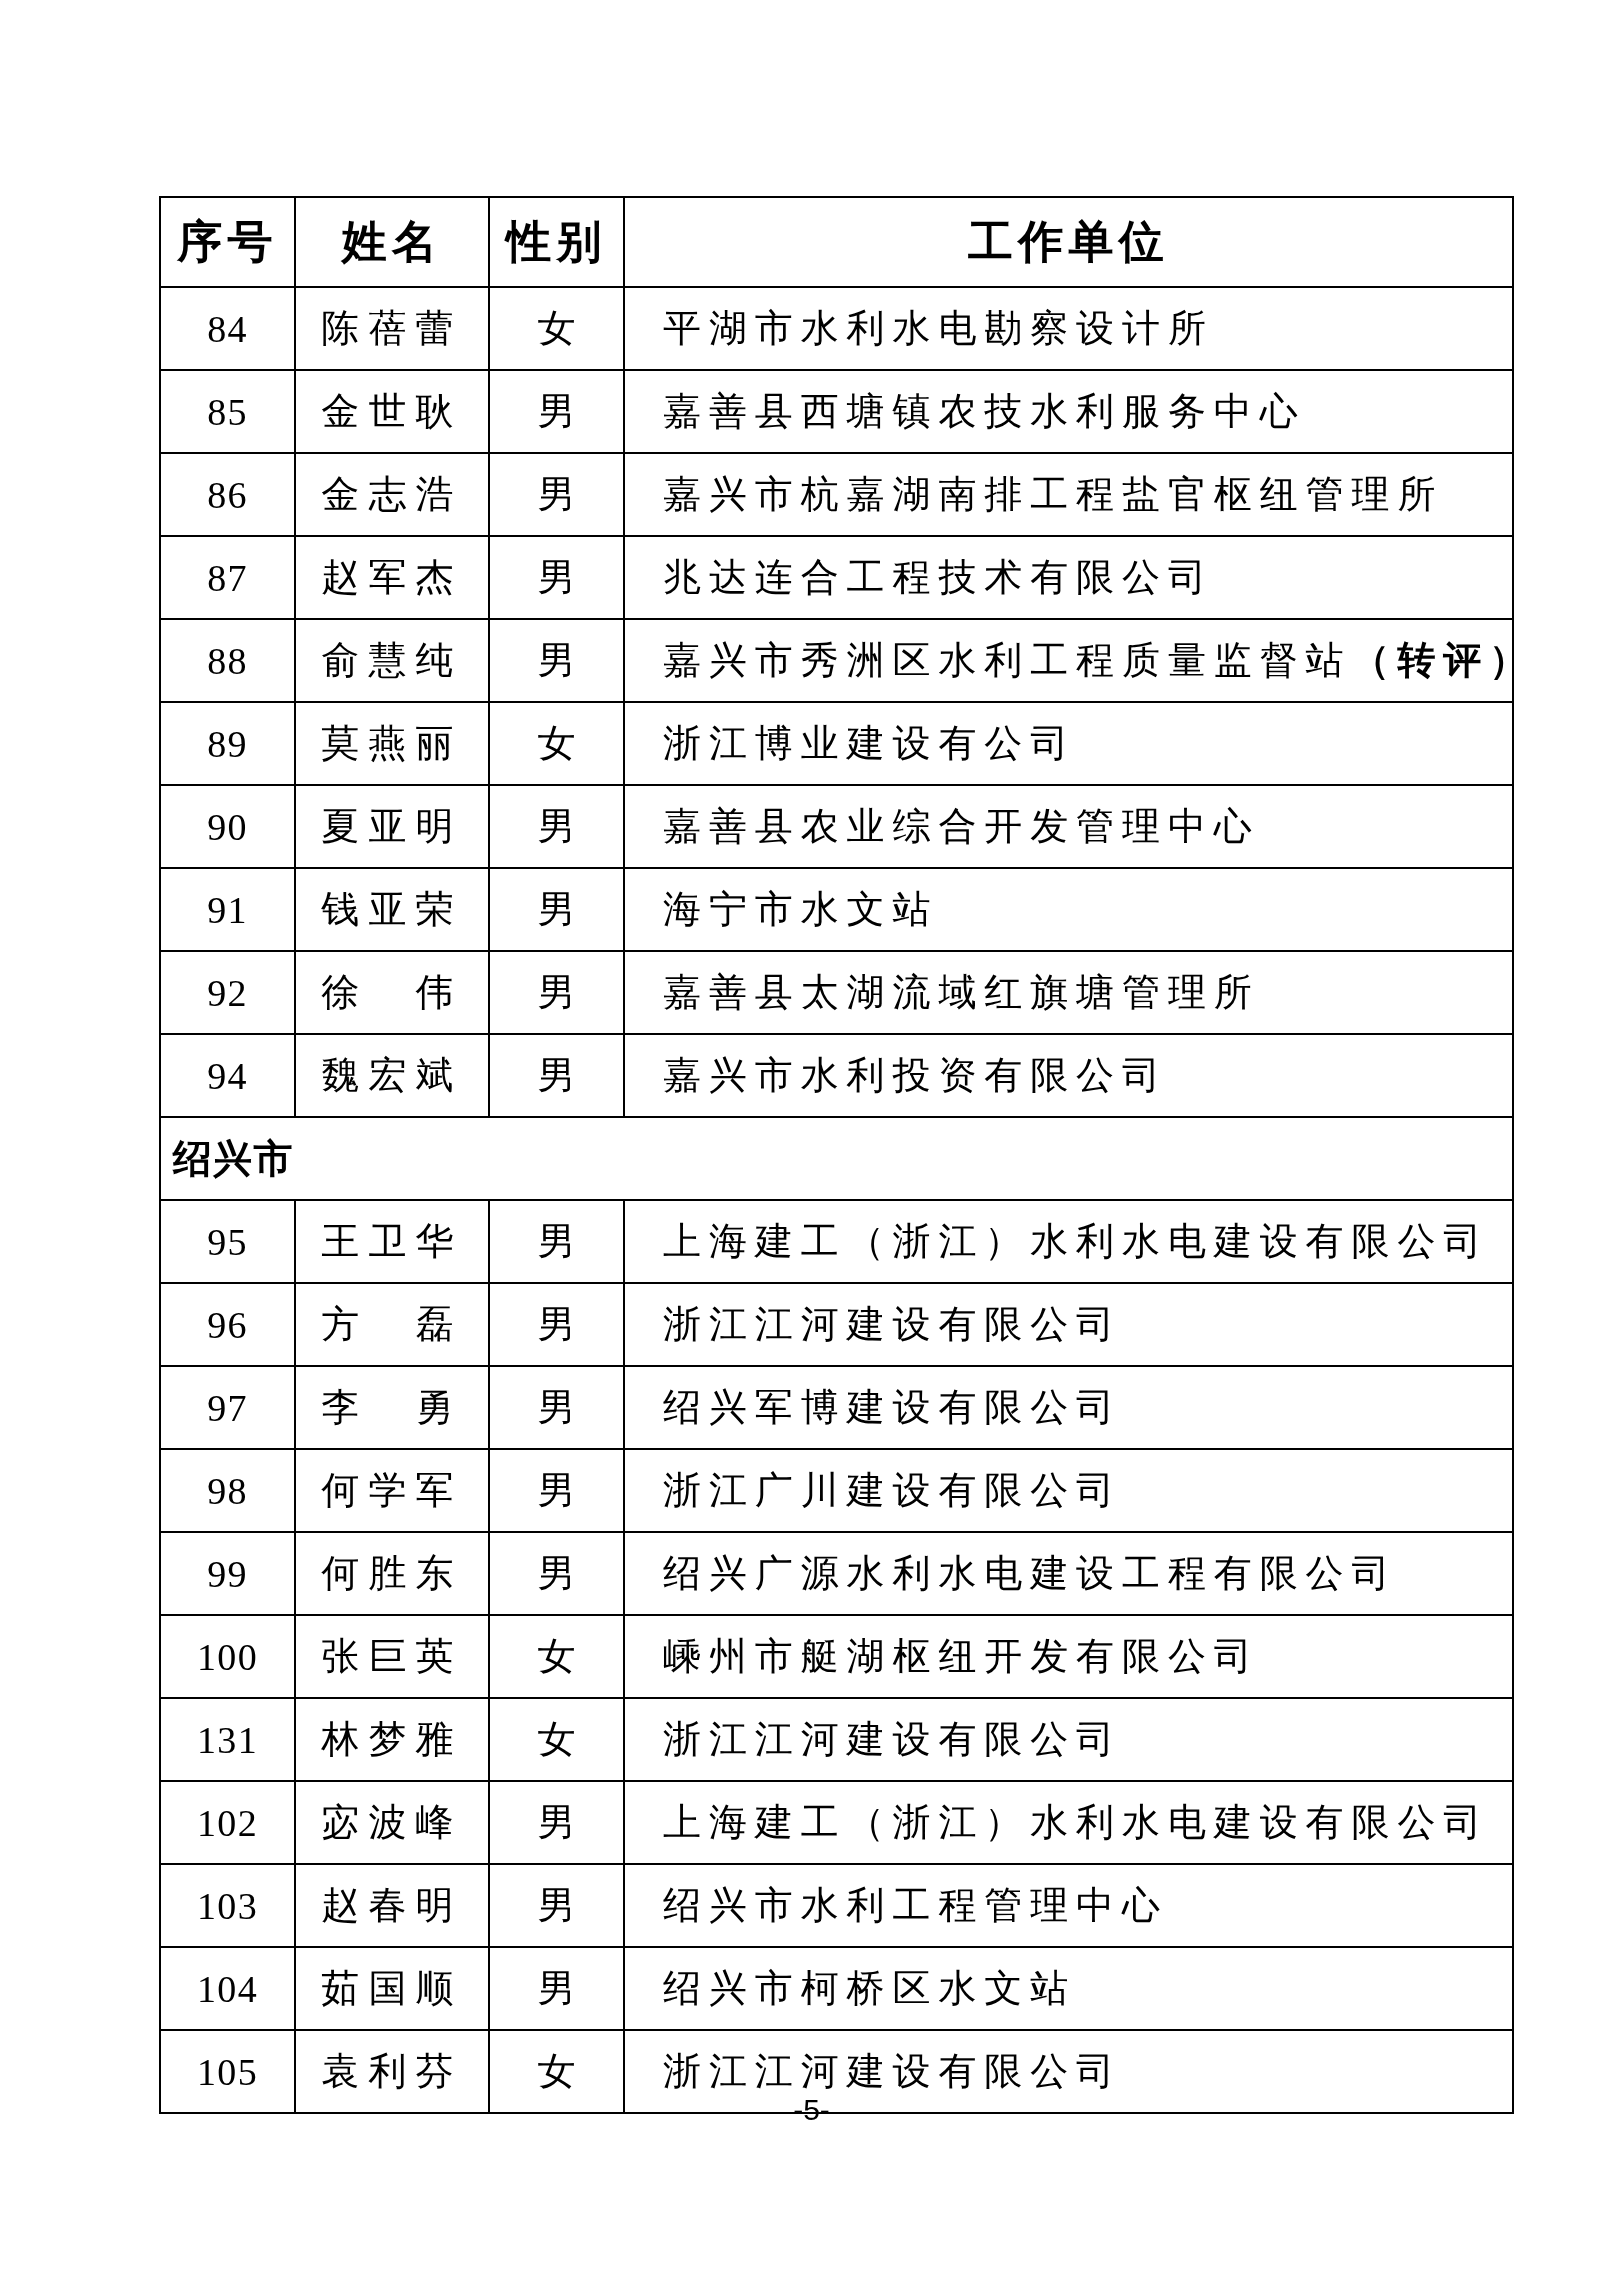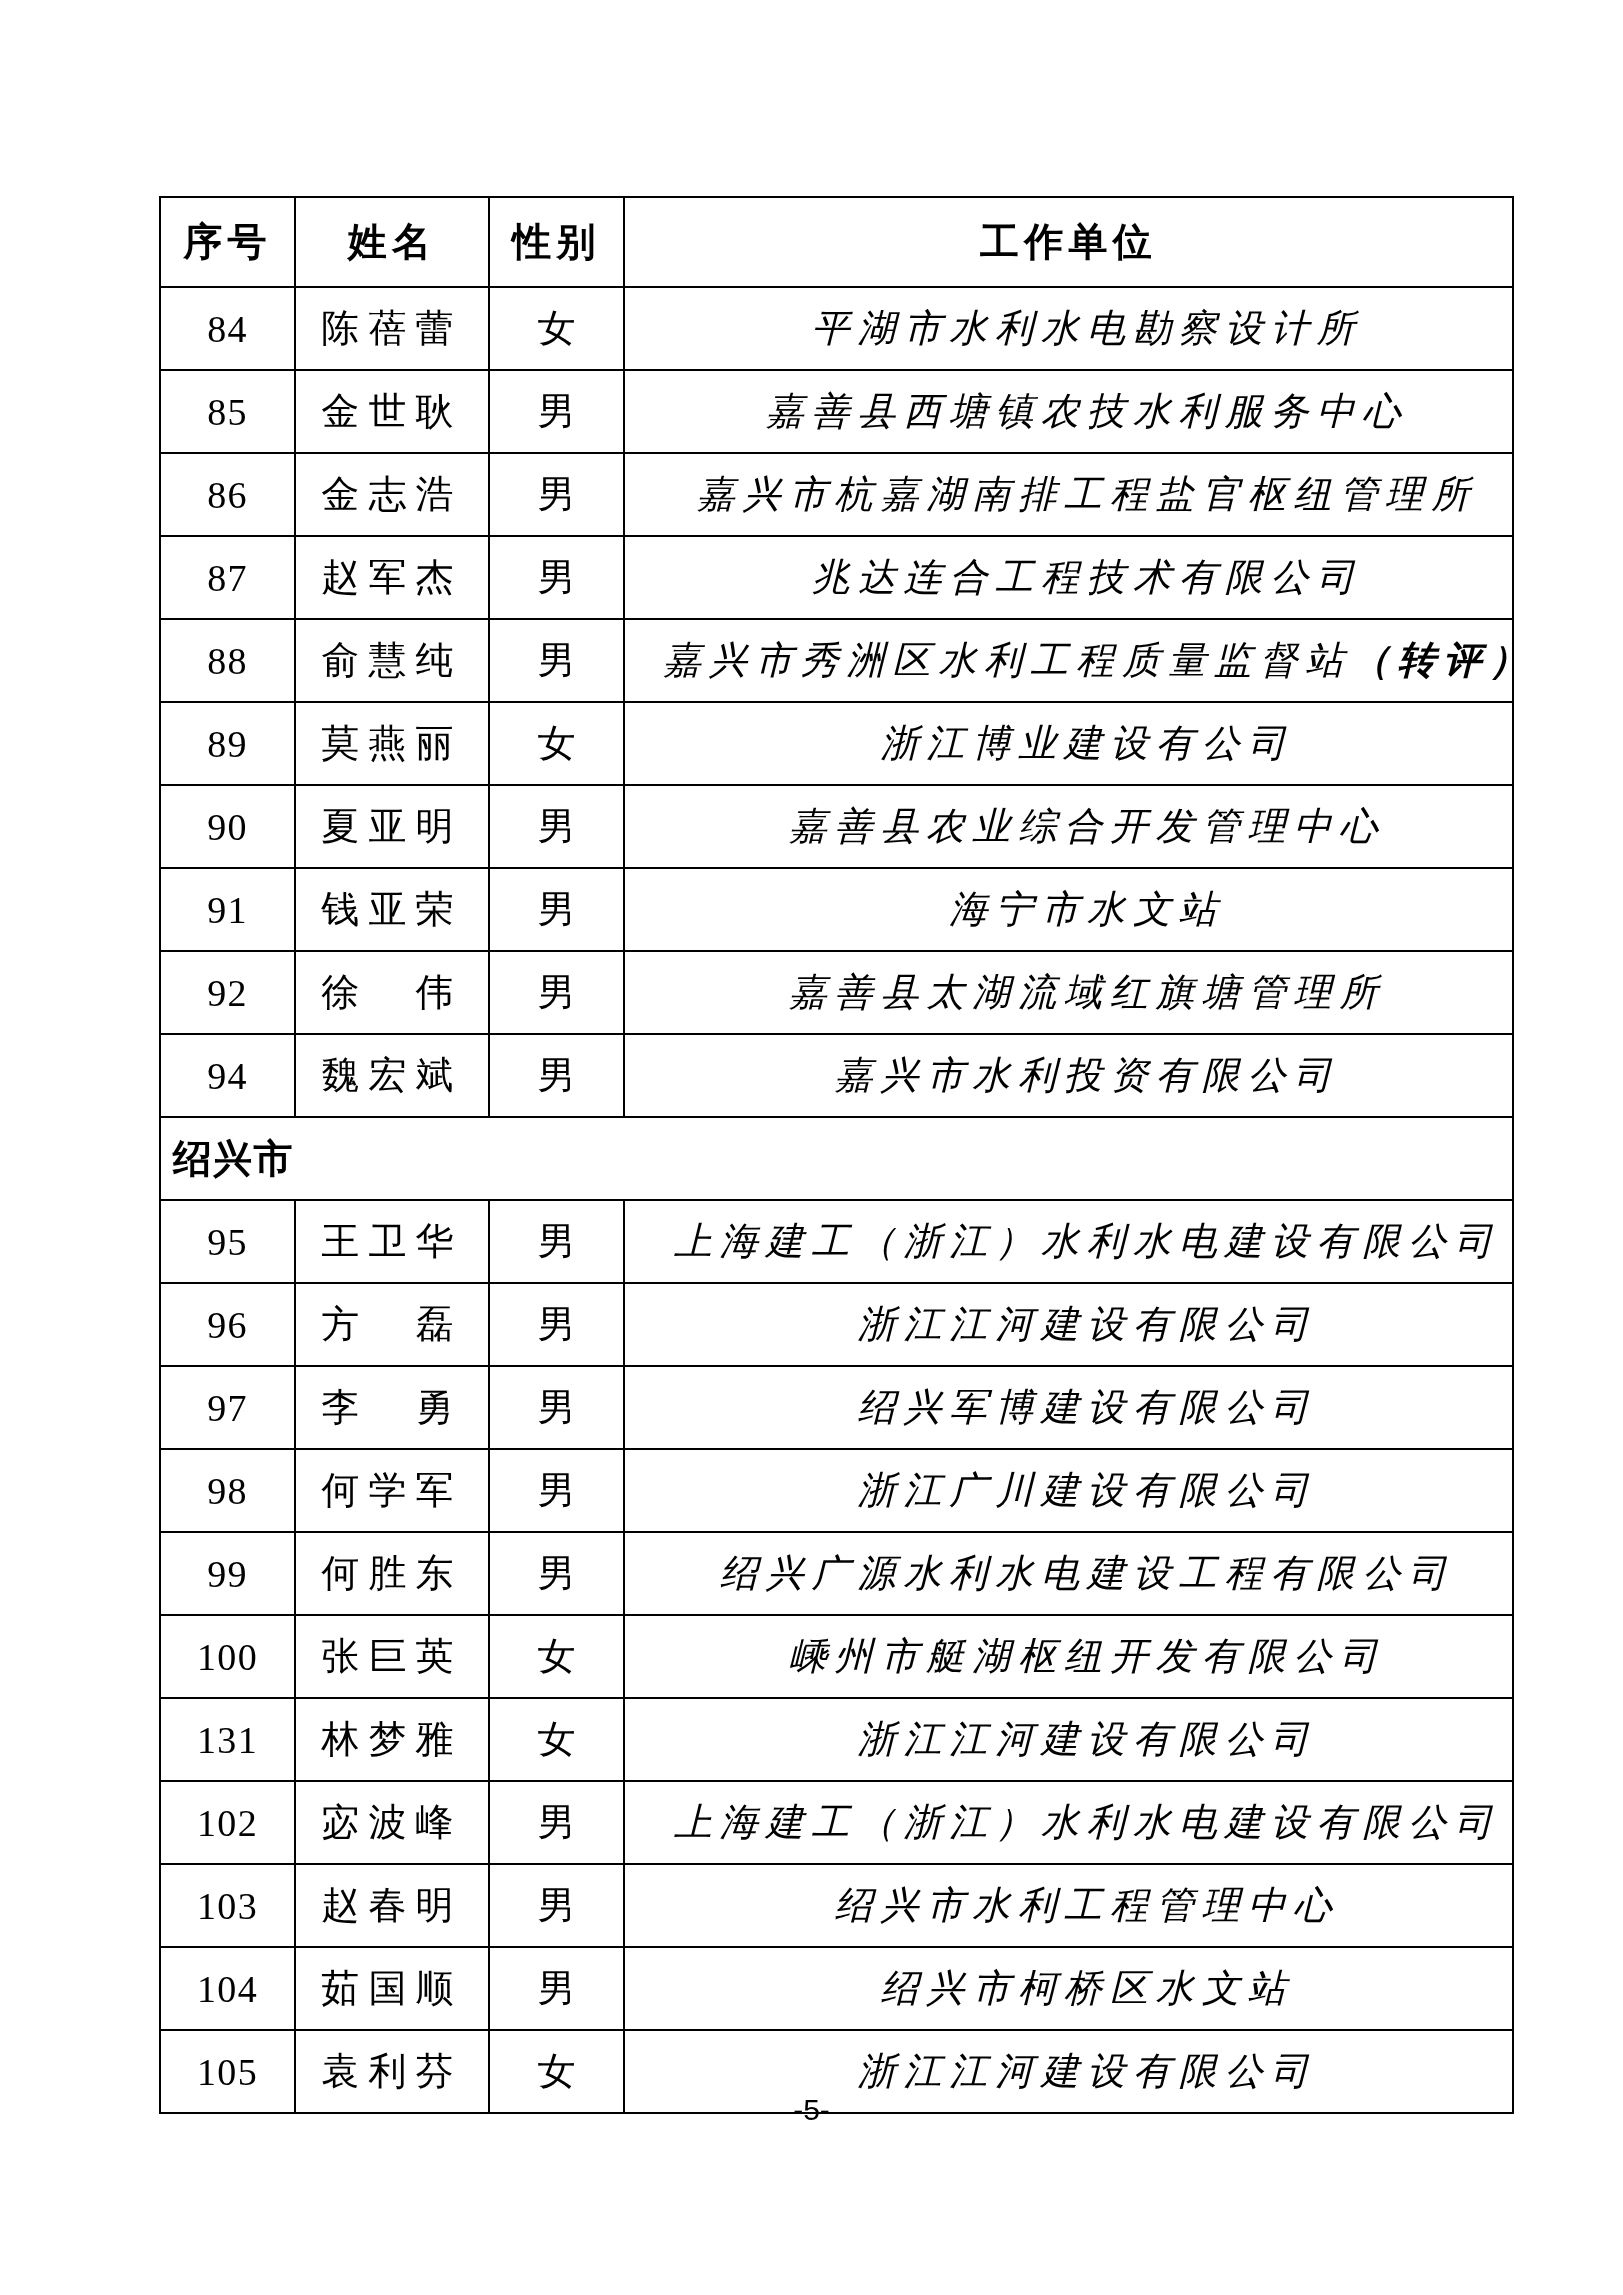--- a/index.html
+++ b/index.html
@@ -32,21 +32,21 @@
     border-top: 2.6px solid #000000;
     border-bottom: 2.6px solid #000000;
     vertical-align: middle;
     overflow: hidden;
     white-space: nowrap;
   }
   tr.header-row th {
     height: 88px;
     font-family: "Liberation Sans", "DejaVu Sans", sans-serif;
     font-weight: bold;
-    font-size: 39px;
+    font-size: 45px;
     letter-spacing: 5.2px;
     text-align: center;
     padding: 0;
   }
   tr.data-row td {
     height: 79px;
     font-size: 38px;
     font-weight: normal;
   }
   td.cell-no {
@@ -57,24 +57,23 @@
   }
   td.cell-name {
     text-align: center;
     letter-spacing: 9.2px;
     margin-left: 48px;
   }
   td.cell-gender {
     text-align: center;
   }
   td.cell-unit {
-    text-align: center;
+    text-align: left;
     padding-left: 38px;
     letter-spacing: 7.9px;
-    font-style: italic;
   }
   td.cell-unit b {
     font-weight: bold;
     font-family: "Liberation Sans", "DejaVu Sans", sans-serif;
     margin-top: 32px;
   }
   tr.section-row td {
     height: 79px;
     font-family: "Liberation Sans", "DejaVu Sans", sans-serif;
     font-weight: bold;

